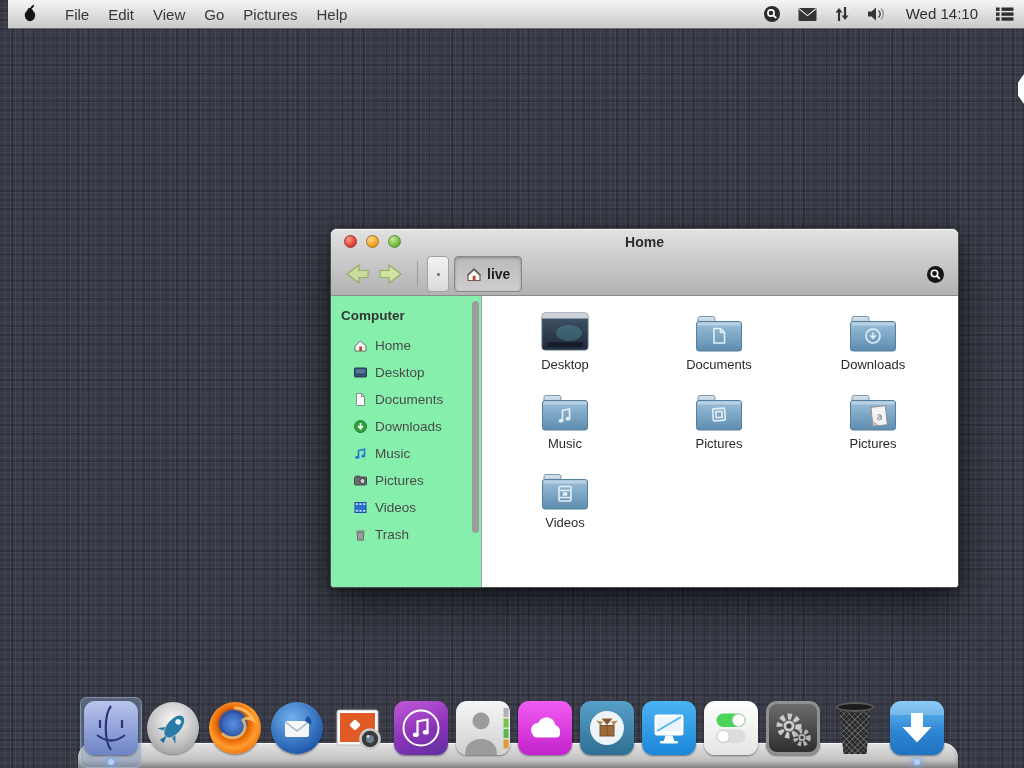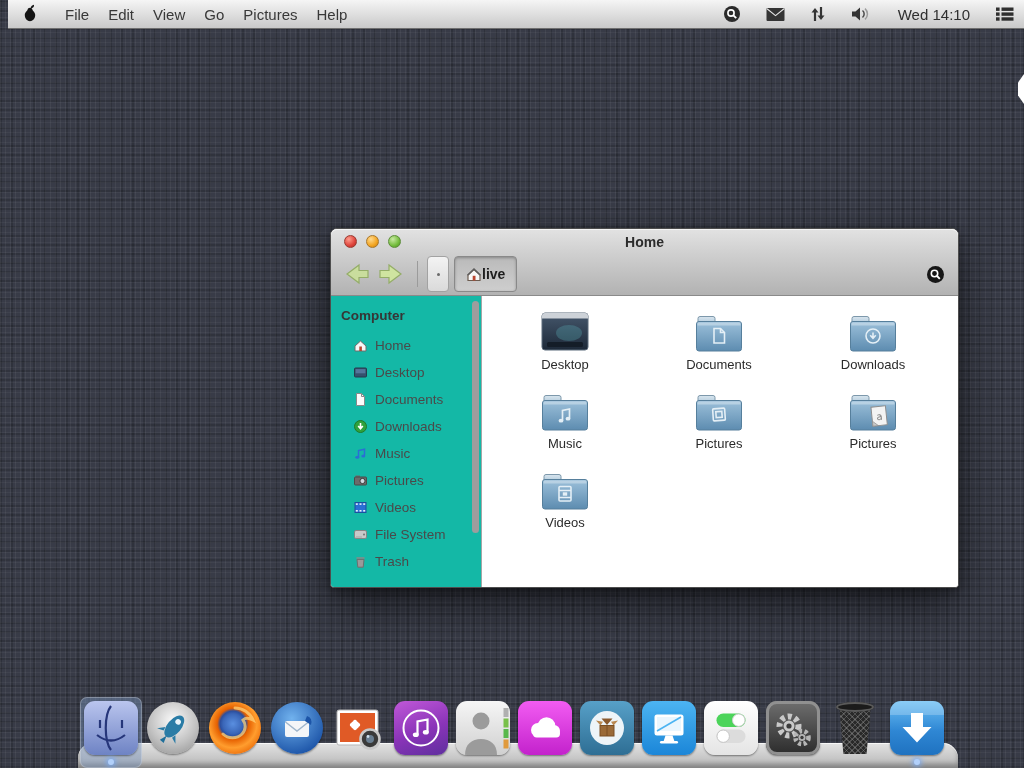--- a/index.html
+++ b/index.html
@@ -17,21 +17,21 @@
   #menubar{
     position:absolute;top:0;left:0;right:0;height:28px;
     background:linear-gradient(#f5f5f5,#c9c9c9);
     border-bottom:1px solid #6e6e6e;
     display:flex;justify-content:space-between;align-items:center;
     font-size:15px;color:#383838;z-index:30;margin-left:8px;
   }
   .mb-left{display:flex;align-items:center;gap:19px;padding-left:12px;}
   .mb-logo{display:flex;align-items:center;margin-right:6px;}
   .mb-item{cursor:default;}
-  .mb-right{display:flex;align-items:center;gap:25px;padding-right:10px;}
+  .mb-right{display:flex;gap:17px;padding-right:10px;}
   .mb-ic{display:flex;align-items:center;}
   .mb-clock{font-size:15px;color:#2f2f2f;}
   
   #window{
     position:absolute;left:330px;top:228px;width:627px;height:358px;
     border-radius:7px 7px 4px 4px;background:#fff;border:1px solid #4e4e4e;
     box-shadow:0 18px 45px rgba(0,0,0,.55),0 3px 10px rgba(0,0,0,.4);
     z-index:20;
   }
   .win-header{
@@ -47,25 +47,25 @@
   .light.yellow{background:radial-gradient(circle at 35% 30%,#ffd98c,#f3a522 60%,#c27c0f);border:1px solid #a8762a;box-sizing:border-box;}
   .light.green{background:radial-gradient(circle at 35% 30%,#c8e9a2,#74bd3d 60%,#4d8d22);border:1px solid #5d8e3a;box-sizing:border-box;}
   .win-title{text-align:center;line-height:27px;font-size:14px;font-weight:bold;color:#2c2c2c;}
   .toolbar{height:42px;display:flex;align-items:center;padding:0 12px;}
   .nav-arrow{width:30px;height:26px;margin-right:4px;display:flex;align-items:center;}
   .tb-sep{width:1px;height:26px;background:#9b9b9b;margin:0 9px 0 6px;}
   .btn-mini{width:22px;height:36px;border-radius:4px;background:linear-gradient(#f3f3f3,#dadada);border:1px solid #a2a2a2;box-sizing:border-box;display:flex;align-items:center;justify-content:center;}
   .btn-mini .dot{width:3px;height:3px;border-radius:50%;background:#6a6a6a;}
   .btn-live{height:36px;margin-left:5px;padding:0 11px;border-radius:4px;border:1px solid #898989;box-sizing:border-box;
     background:linear-gradient(#bababa,#cecece);box-shadow:inset 0 1px 3px rgba(0,0,0,.28);
-    display:flex;align-items:center;font-size:14px;font-weight:bold;color:#1e1e1e;}
+    display:flex;align-items:center;gap:5px;font-size:14px;font-weight:bold;color:#1e1e1e;}
   .tb-spacer{flex:1;}
   .tb-search{width:20px;height:20px;display:flex;align-items:center;}
   .win-body{position:absolute;top:67px;bottom:0;left:0;right:0;display:flex;border-radius:0 0 3px 3px;overflow:hidden;}
-  .sidebar{width:151px;background:#14b8a6;border-right:1px solid #a6a6a6;position:relative;padding-top:12px;font-size:13.5px;color:#4a4a4a;box-sizing:border-box;flex:none;}
+  .sidebar{width:151px;background:#86efac;border-right:1px solid #a6a6a6;position:relative;padding-top:12px;font-size:13.5px;color:#4a4a4a;box-sizing:border-box;flex:none;}
   .sb-header{font-weight:bold;color:#363636;padding-left:10px;margin-bottom:9px;font-size:13.5px;}
   .sb-item{display:flex;align-items:center;gap:7px;height:27px;padding-left:22px;}
   .sb-scroll{position:absolute;right:2px;top:5px;width:7px;height:232px;border-radius:4px;background:#9d9d9d;}
   .main{flex:1;background:#fff;}
   .grid{display:grid;grid-template-columns:repeat(3,154px);grid-auto-rows:79px;padding:12px 0 0 6px;}
   .folder-item{display:flex;flex-direction:column;align-items:center;}
   .folder-item .ic{height:46px;display:flex;align-items:flex-end;justify-content:center;}
   .folder-item .lbl{font-size:13px;color:#2b2b2b;margin-top:3px;}
   
   #dock{position:absolute;left:0;right:0;bottom:0;height:72px;z-index:25;}
@@ -285,28 +285,20 @@
               <rect x="6.5" y="3.3" width="2" height="1.6" fill="#e8eef8"></rect>
               <rect x="10.2" y="3.3" width="2" height="1.6" fill="#e8eef8"></rect>
               <rect x="2.8" y="10" width="2" height="1.6" fill="#e8eef8"></rect>
               <rect x="6.5" y="10" width="2" height="1.6" fill="#e8eef8"></rect>
               <rect x="10.2" y="10" width="2" height="1.6" fill="#e8eef8"></rect>
             </svg>
           <span>Videos</span>
         </div>
         <div class="sb-item">
           <svg width="15" height="15" viewBox="0 0 15 15">
-              <rect x="1.5" y="3.5" width="12" height="8" rx="1.5" fill="#c9c9c9" stroke="#868686"></rect>
-              <circle cx="11" cy="7.5" r="1" fill="#747474"></circle>
-              <rect x="3" y="9.5" width="6" height="1" fill="#a8a8a8"></rect>
-            </svg>
-          <span>File System</span>
-        </div>
-        <div class="sb-item">
-          <svg width="15" height="15" viewBox="0 0 15 15">
               <rect x="3.2" y="3.2" width="8.6" height="1.6" rx="0.8" fill="#8a8a8a"></rect>
               <path d="M4 5.4 h7 l-0.8 7.8 h-5.4 z" fill="#9a9a9a" stroke="#6e6e6e"></path>
             </svg>
           <span>Trash</span>
         </div>
 
         <div class="sb-scroll"></div>
       </div>
 
       <div class="main">

